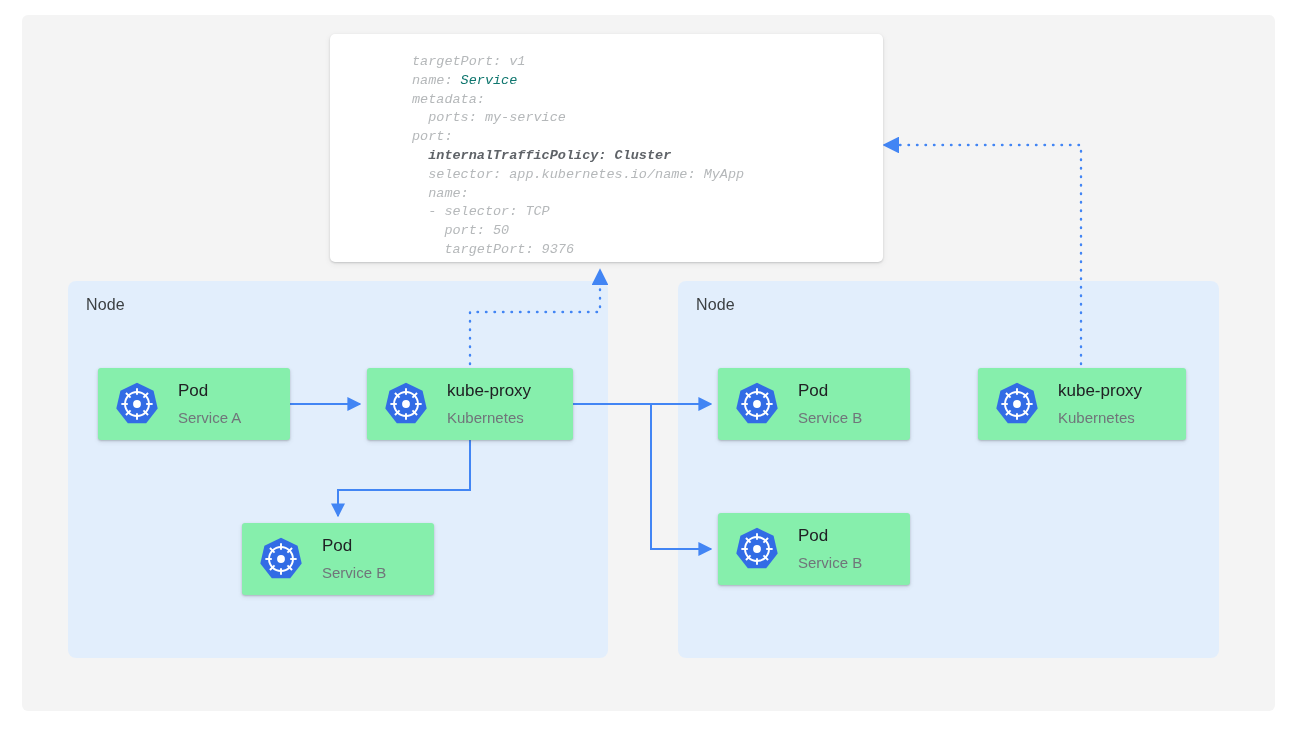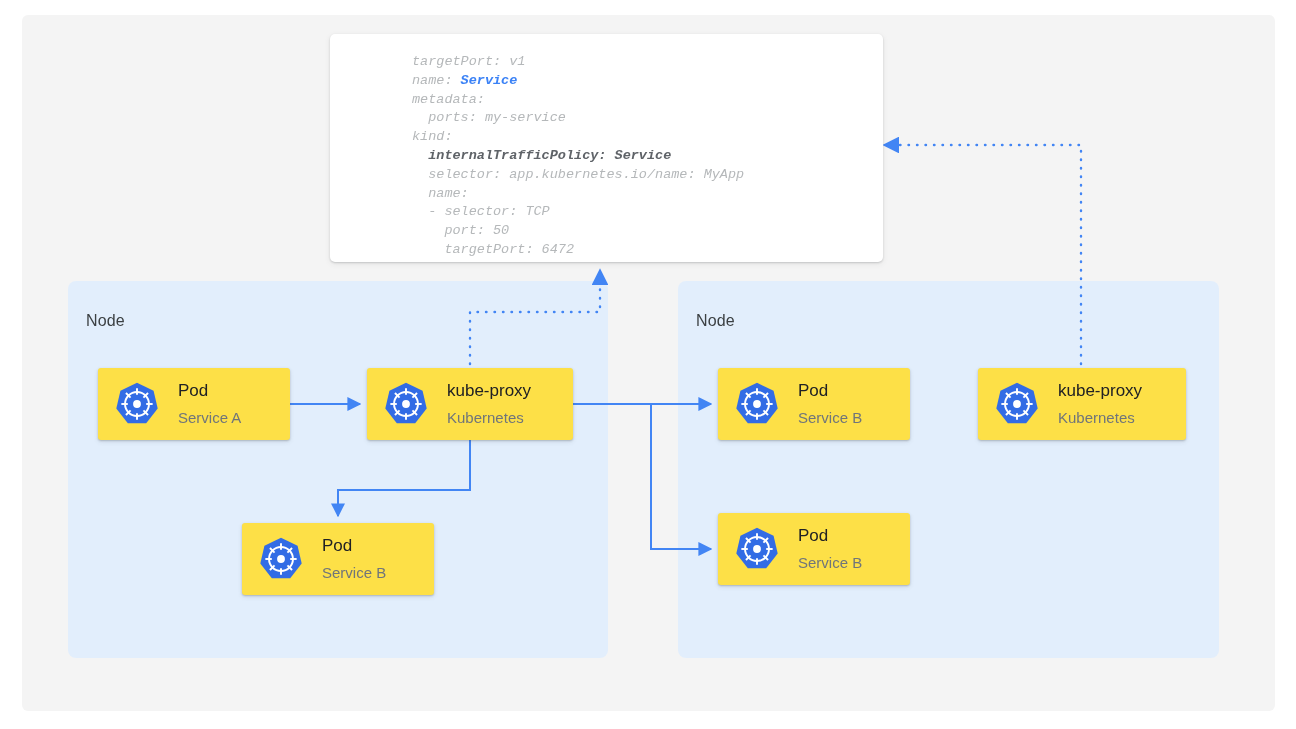--- a/index.html
+++ b/index.html
@@ -47,31 +47,31 @@
     position: absolute;
     background: #e2eefc;
     border-radius: 8px;
   }
   .node-left  { left: 68px;  top: 281px; width: 540px; height: 377px; }
   .node-right { left: 678px; top: 281px; width: 541px; height: 377px; }
 
   .node-label {
     position: absolute;
     left: 18px;
-    top: 31px;
+    top: 15px;
     font-size: 16px;
     color: #3c4043;
     letter-spacing: .1px;
     white-space: nowrap;
   }
 
   
   .card {
     position: absolute;
-    background: #fde047;
+    background: #86efac;
     border-radius: 3px;
     box-shadow: 0 1px 2px rgba(60,64,67,.28), 0 2px 5px rgba(60,64,67,.10);
     display: flex;
     align-items: center;
     box-sizing: border-box;
   }
   .card .k8s-logo {
     flex: 0 0 auto;
     width: 46px;
     height: 46px;
@@ -127,22 +127,22 @@
     font-size: 13.5px;
     line-height: 18.8px;
     color: #b5b8ba;
     white-space: pre;
   }
   .yaml-code .em {
     font-weight: bold;
     color: #5f6368;
   }
   .yaml-code .kindval {
-    font-weight: bold;
-    color: #3b82f6;
+    font-weight: normal;
+    color: #0f766e;
   }
 </style>
 </head>
 <body>
 
 <div id="stage">
 
   <div class="canvas"></div>
 
   <div class="node-box node-left">
@@ -180,27 +180,27 @@
     <path d="M 470 364 L 470 312 L 600 312 L 600 270" fill="none" stroke="#4285f4" stroke-width="2.4" stroke-linecap="round" stroke-dasharray="0.5 8" marker-end="url(#arrow-up)"></path>
 
     <path d="M 1081 364 L 1081 145 L 884 145" fill="none" stroke="#4285f4" stroke-width="2.4" stroke-linecap="round" stroke-dasharray="0.5 8" marker-end="url(#arrow-left)"></path>
   </svg>
 
   <div class="yaml-panel">
     <pre class="yaml-code"><span>targetPort: v1</span>
 <span>name: </span><span class="kindval">Service</span>
 <span>metadata:</span>
 <span>  ports: my-service</span>
-<span>kind:</span>
-<span class="em">  internalTrafficPolicy: Service</span>
+<span>port:</span>
+<span class="em">  internalTrafficPolicy: Cluster</span>
 <span>  selector: app.kubernetes.io/name: MyApp</span>
 <span>  name:</span>
 <span>  - selector: TCP</span>
 <span>    port: 50</span>
-<span>    targetPort: 6472</span></pre>
+<span>    targetPort: 9376</span></pre>
   </div>
 
   <div class="card card-pod-a">
     <svg class="k8s-logo" viewBox="0 0 100 100">
       <polygon points="50,4 86,21 95,60 70,92 30,92 5,60 14,21" fill="#326ce5"></polygon>
       <g fill="none" stroke="#ffffff" stroke-width="4.2">
         <circle cx="50" cy="50" r="26"></circle>
         <circle cx="50" cy="50" r="8.5" fill="#ffffff" stroke="none"></circle>
         <line x1="50" y1="16" x2="50" y2="30"></line>
         <line x1="50" y1="70" x2="50" y2="84"></line>

